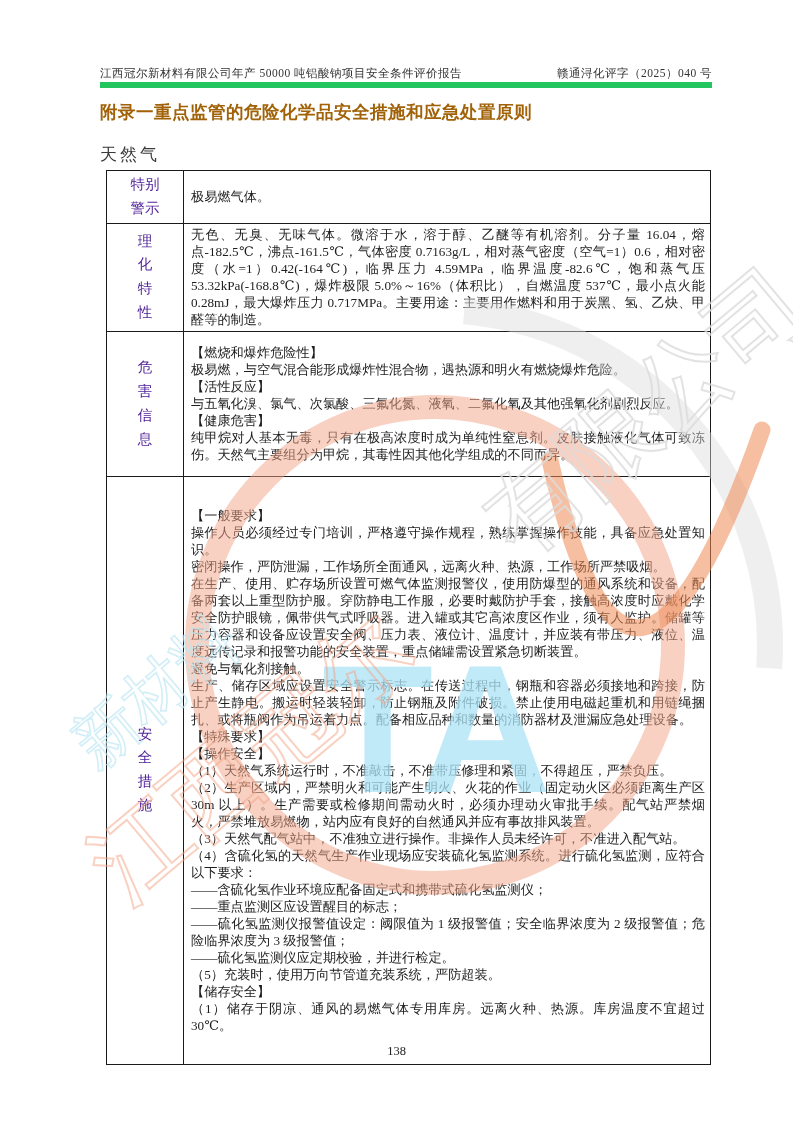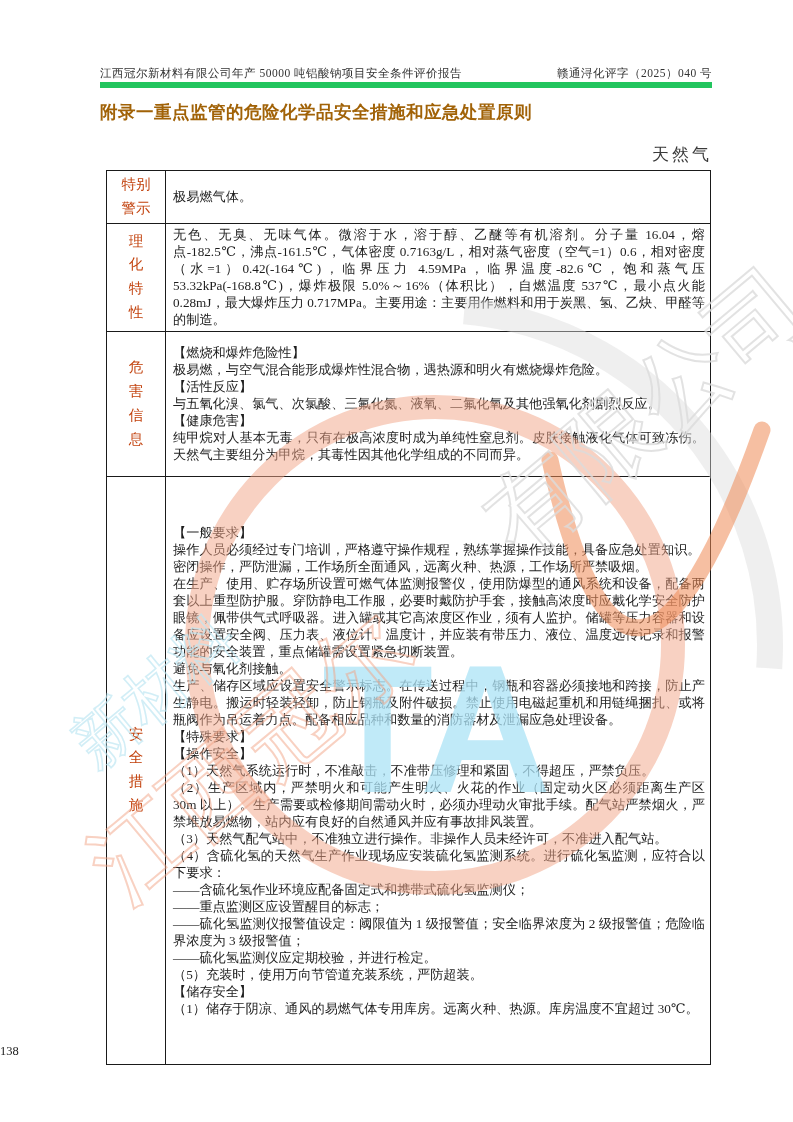--- a/index.html
+++ b/index.html
@@ -19,53 +19,53 @@
     padding-bottom:1px;color:#333;margin-top:8px;
   }
   .doc-title{
     position:absolute;left:100px;top:100px;margin:0;
     font-family:"Liberation Sans","DejaVu Sans",sans-serif;
     font-weight:bold;font-size:17.5px;color:#a16207;
     letter-spacing:0.5px;
   }
   .doc-subtitle{
     position:absolute;left:100px;top:143px;margin:0;width:612px;
-    text-align:right;font-weight:normal;
+    text-align:left;font-weight:normal;
     font-size:17px;letter-spacing:3px;color:#3a3a3a;
   }
   table.safety-table{
     position:absolute;left:106px;top:170px;width:605px;
     border-collapse:collapse;table-layout:fixed;
     background:transparent;
   }
   table.safety-table td{
     border:1.5px solid #1a1a1a;
     vertical-align:middle;
   }
   td.label{
     width:56px;text-align:center;
     font-size:14.5px;line-height:1.65;
-    white-space:pre-line;padding:2px 1px;
-    color:#c2410c;
+    white-space:pre-line;padding:2px 10px;
+    color:#4c1d95;
   }
   td.content{
     font-size:13.2px;line-height:17px;
     padding:2px 5px 2px 7px;
     white-space:pre-line;
     text-align:justify;
     color:#1d1d1d;
     margin-top:24px;
   }
   tr.r1 td{height:37px;}
   tr.r2 td{height:103px;}
   tr.r3 td{height:140px;}
   tr.r4 td{height:583px;}
   .footer{
     position:absolute;left:0;top:1044px;width:100%;
-    font-size:12.5px;color:#222;
+    text-align:center;font-size:12.5px;color:#222;
   }
   .watermark{
     position:absolute;left:0;top:0;width:793px;height:1122px;
     pointer-events:none;z-index:5;
   }
 </style>
 </head>
 <body>
 
 <div class="page">

